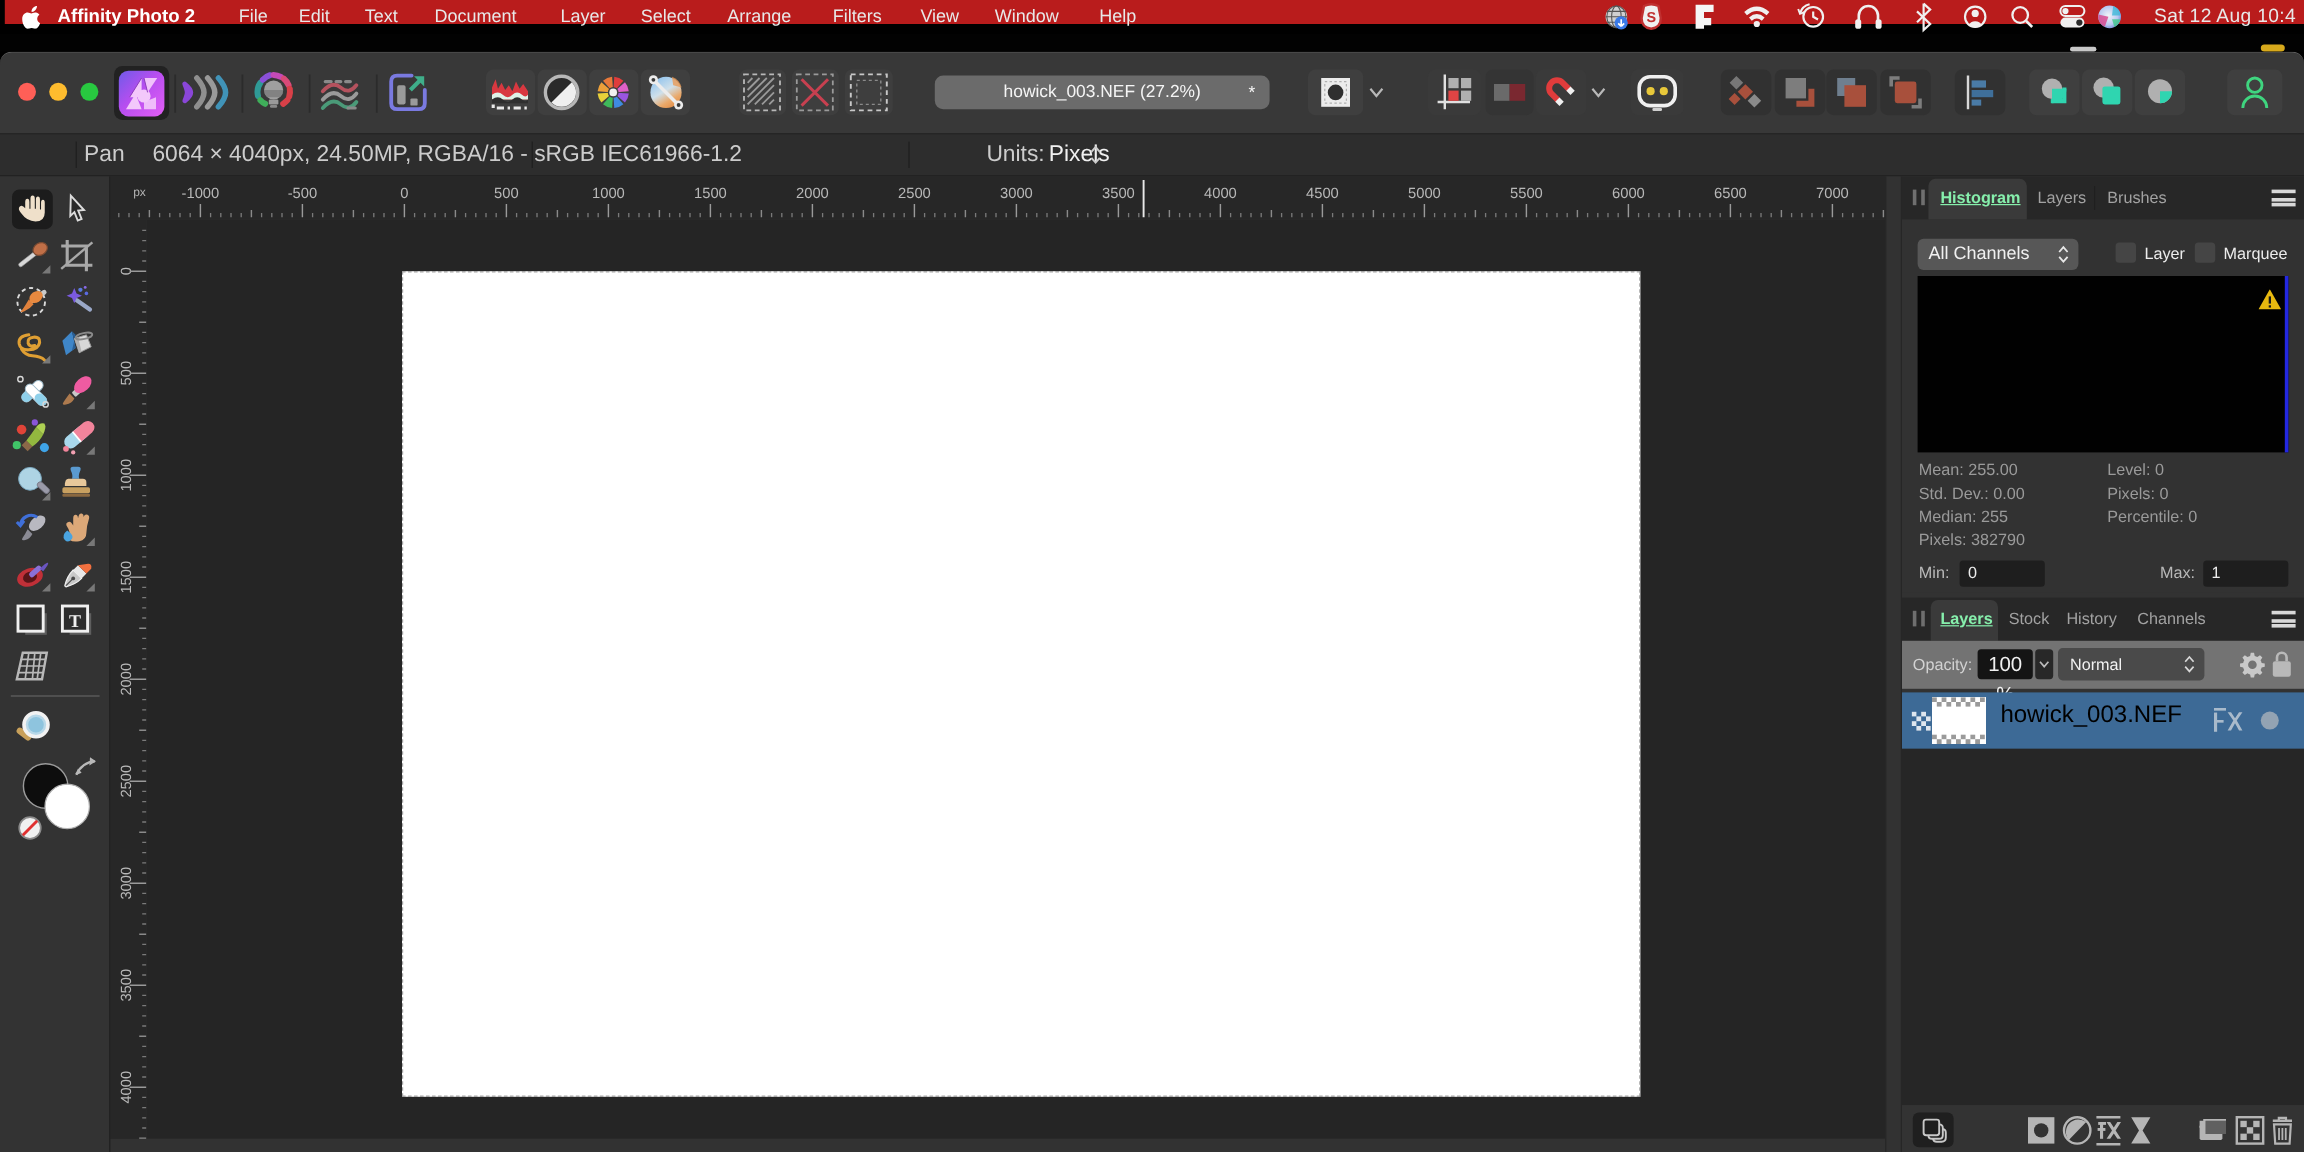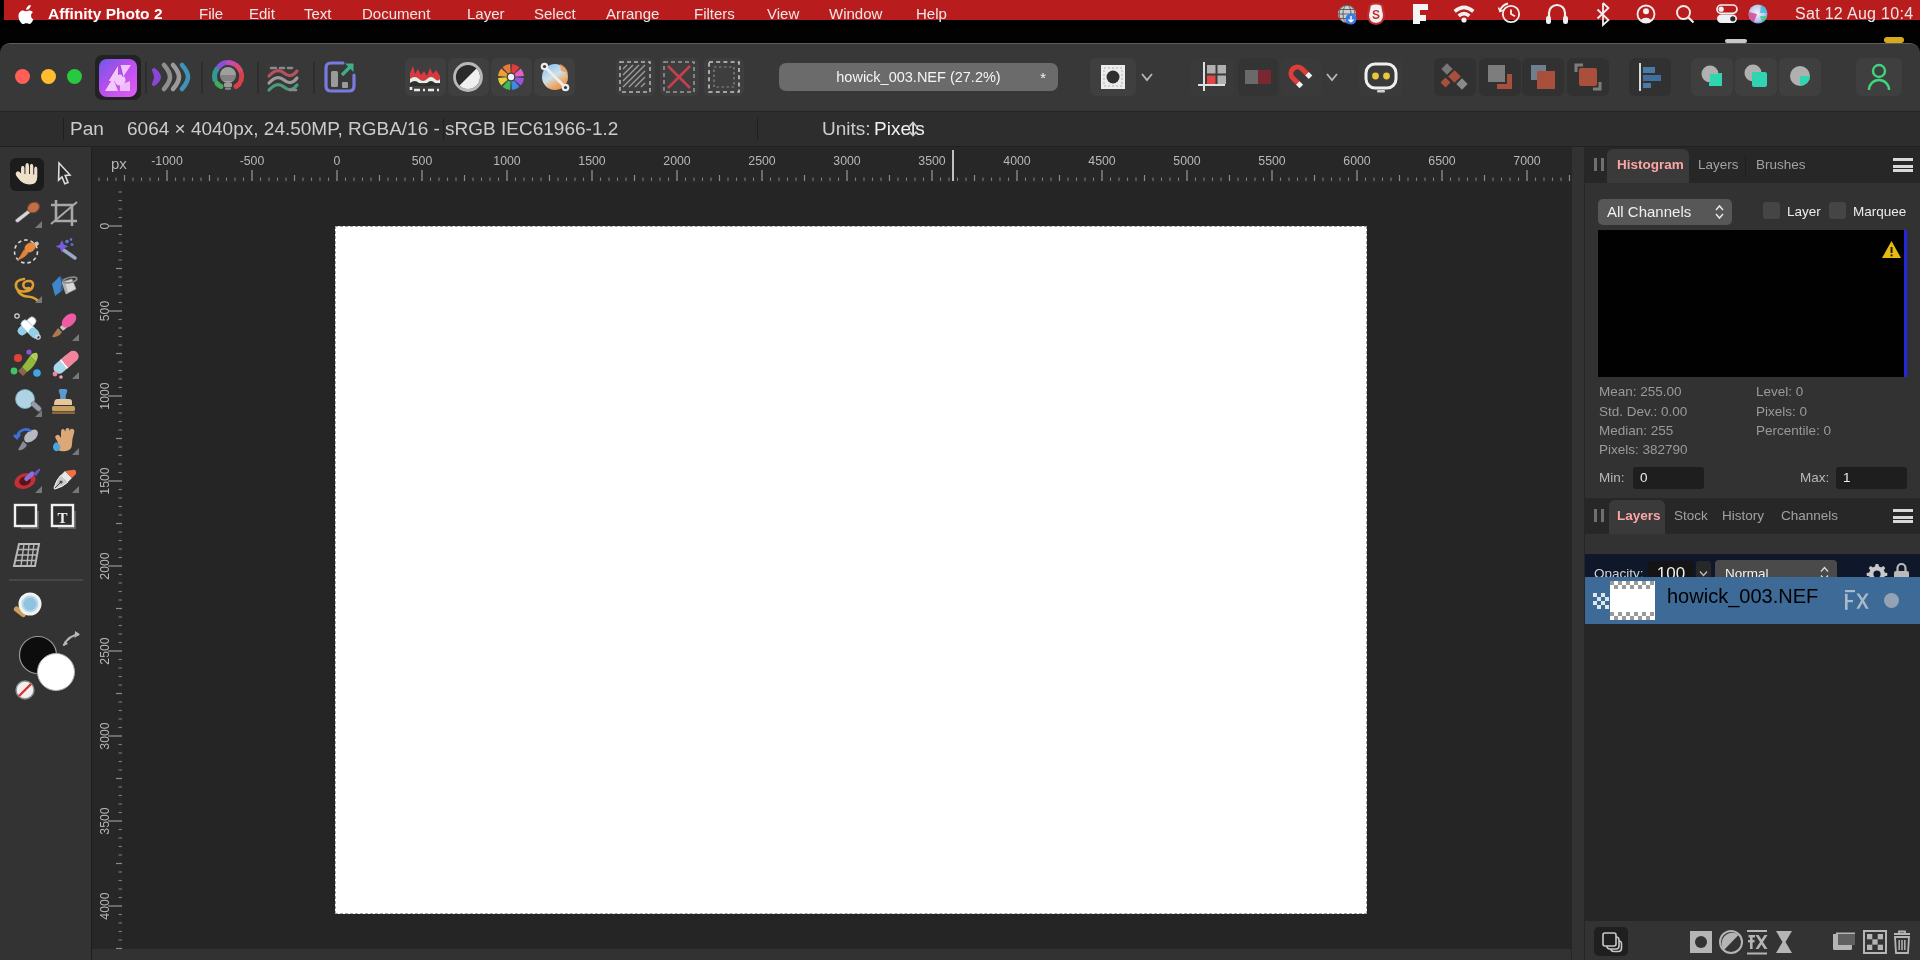--- a/index.html
+++ b/index.html
@@ -32,46 +32,46 @@
 #main { position:absolute; left:0; top:103px; width:1920px; height:814px; }
 #toolpanel { position:absolute; left:0; top:0; width:92px; height:814px; background:#333333; }
 #hruler { position:absolute; left:92px; top:0; width:1493px; height:36px; background:#272727; }
 #vruler { position:absolute; left:92px; top:36px; width:30px; height:766px; background:#272727; }
 #canvasarea { position:absolute; left:122px; top:36px; width:1449px; height:766px; background:#252525; }
 #page { position:absolute; left:213px; top:43px; width:1032px; height:688px; background:#ffffff; border:1px dashed rgba(120,120,120,0.65); }
 #bottomstrip { position:absolute; left:92px; top:802px; width:1479px; height:12px; background:#323232; }
 #gutter { position:absolute; left:1571px; top:0; width:14px; height:814px; background:#323232; border-left:1px solid #262626; border-right:1px solid #262626; }
 
 
-.rnum { position:absolute; color:#b4b4b4; font-size:15px; white-space:nowrap;padding-left:12px; }
+.rnum { position:absolute; color:#b4b4b4; font-size:10px; white-space:nowrap;padding-left:12px; }
 
 
 #rightpanel { position:absolute; left:1585px; top:0; width:335px; height:814px; background:#323232; }
 .tabbar { position:absolute; left:0; width:335px; height:36px; background:#272727; }
 .tab-active { position:absolute; background:#3a3a3a; border-radius:6px 6px 0 0; }
 .tabtxt { position:absolute; font-size:13.5px; line-height:36px; color:#a2a2a2; white-space:nowrap; }
-.tabtxt.on { color:#fca5a5; font-weight:bold; }
+.tabtxt.on { color:#86efac; font-weight:bold;text-decoration:underline; }
 .burger { position:absolute; width:20px; height:14px; border-top:3px solid #d8d8d8; border-bottom:3px solid #d8d8d8; }
 .burger:after { content:""; position:absolute; left:0; top:3.5px; width:20px; height:3px; background:#d8d8d8; }
 .grip { position:absolute; width:10px; height:13px; border-left:3px solid #6f6f6f; border-right:3px solid #6f6f6f; }
 
 
 #histcontent { position:absolute; left:0; top:36px; width:335px; height:311px; background:#323232; }
 #allch { position:absolute; left:13px; top:16px; width:134px; height:26px; background:#575757; border-radius:5px;
   color:#f0f0f0; font-size:15px; line-height:26px; }
 .chk { position:absolute; width:17px; height:17px; background:#454545; border-radius:3px; }
 .chklbl { position:absolute; color:#ececec; font-size:13.5px; }
 #histbox { position:absolute; left:13px; top:47px; width:309px; height:147px; background:#010101; }
 #histbox .blueline { position:absolute; right:0; top:0; width:3px; height:147px; background:#2327e0; }
 .stat { position:absolute; color:#9a9a9a; font-size:13.5px; white-space:nowrap; }
 .inbox { position:absolute; height:22px; background:#1e1e1e; border-radius:3px; color:#ececec; font-size:13.5px; line-height:22px; padding-left:7px; }
 
 
 #layerstabs { top:351px; }
-#layersctl { position:absolute; left:0; top:387px; width:335px; height:40px; background:#0f172a;margin-top:20px; }
+#layersctl { position:absolute; left:0; top:387px; width:335px; height:40px; background:#737373; }
 #layerrow { position:absolute; left:0; top:430px; width:335px; height:47px; background:#3d6a96; }
 #layersbody { position:absolute; left:0; top:477px; width:335px; height:297px; background:#262626; }
 #layersbottom { position:absolute; left:0; top:774px; width:335px; height:40px; background:#333333; }
 </style>
 </head>
 <body>
 <div id="root">
 
   <div id="menubar">
     <svg class="abs" style="left:14px;top:5px" width="17" height="19" viewBox="0 0 17 19">

